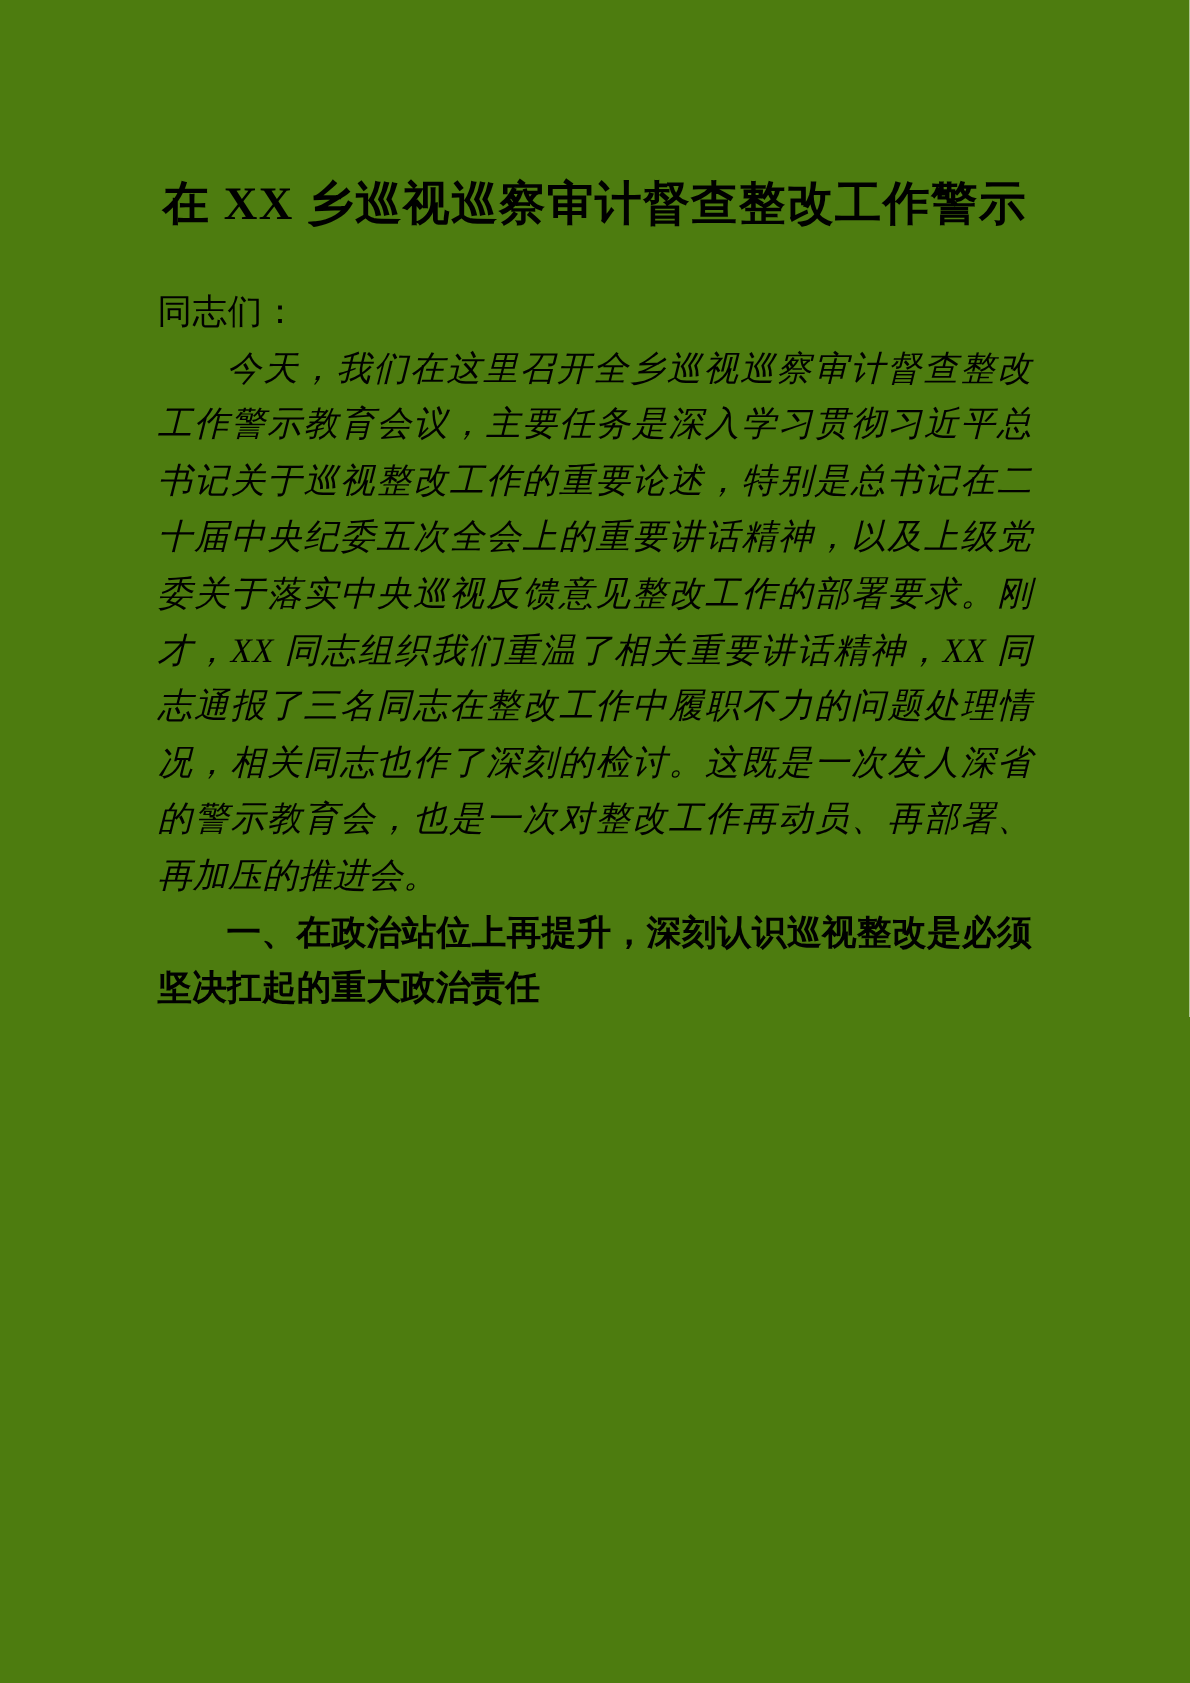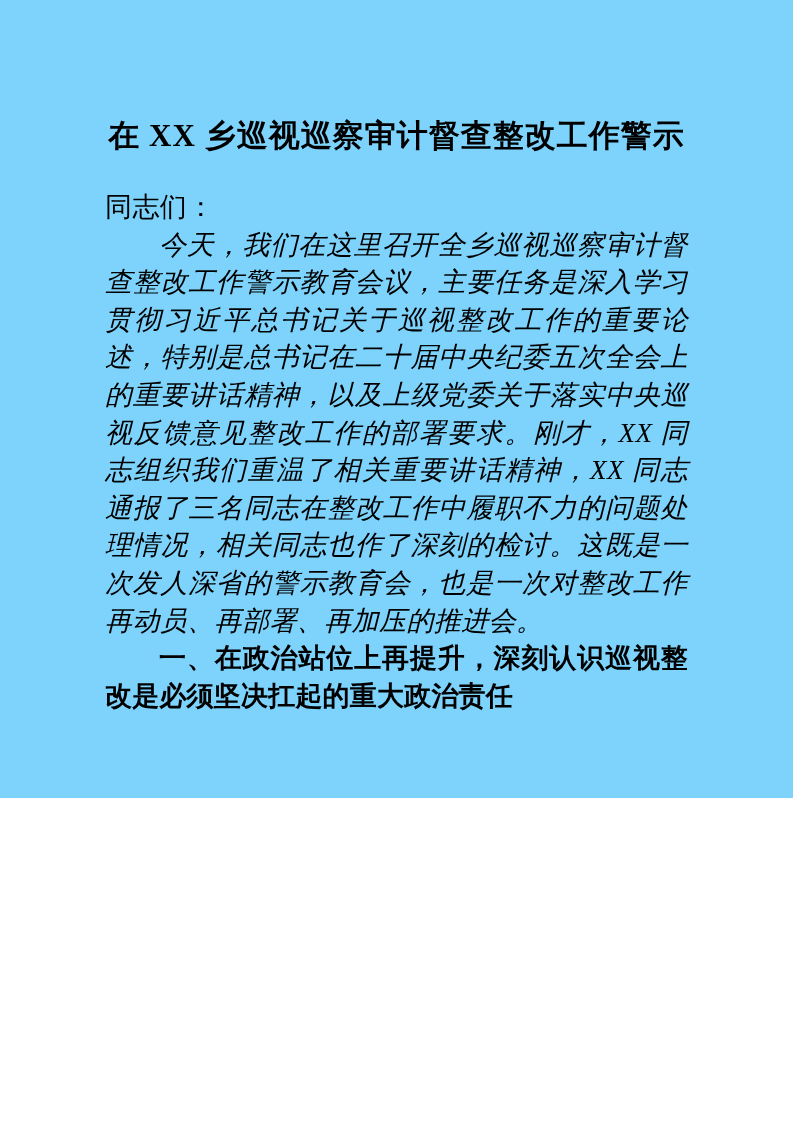--- a/index.html
+++ b/index.html
@@ -7,39 +7,39 @@
     width: 793px;
     background: #ffffff;
   }
   body {
     font-family: "Liberation Serif", "DejaVu Serif", serif;
     color: #000000;
   }
   .page {
     position: relative;
     width: 793px;
-    height: 798px;
-    background: #7dd3fc;
+    height: 1122px;
+    background: #4d7c0f;
     overflow: hidden;
   }
   .doc-title {
     margin: 113px 105px 0 105px;
     width: 583px;
     text-align: center;
     font-weight: bold;
     font-size: 31px;
     line-height: 45px;
     letter-spacing: 1px;
     font-family: "Liberation Serif", "DejaVu Serif", serif;
   }
   .doc-title .title-line { display: block; }
   .doc-body {
     margin: 31px 105px 0 105px;
     width: 583px;
-    font-size: 27px;
+    font-size: 23px;
     line-height: 37.6px;
     letter-spacing: 0.4px;
     text-align: justify;
     text-justify: inter-ideograph;
   }
   .salutation {
     text-indent: 0;
   }
   .para {
     text-indent: 2em;

